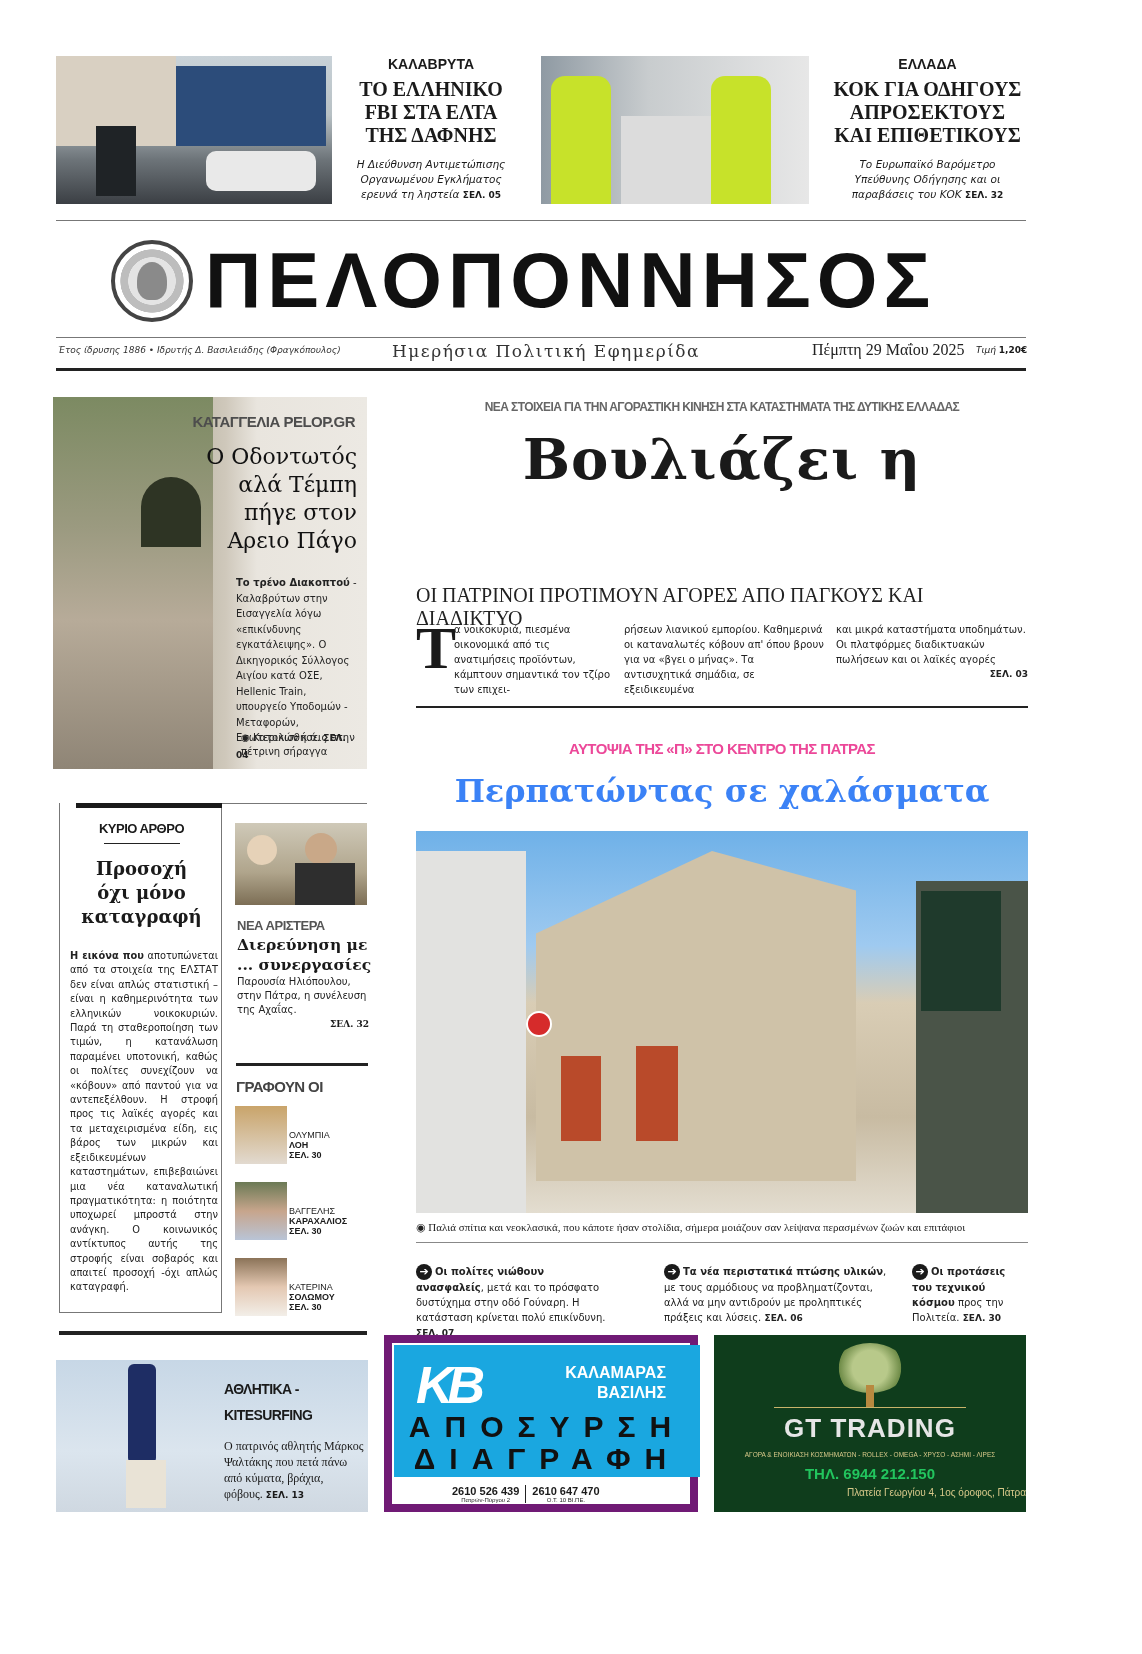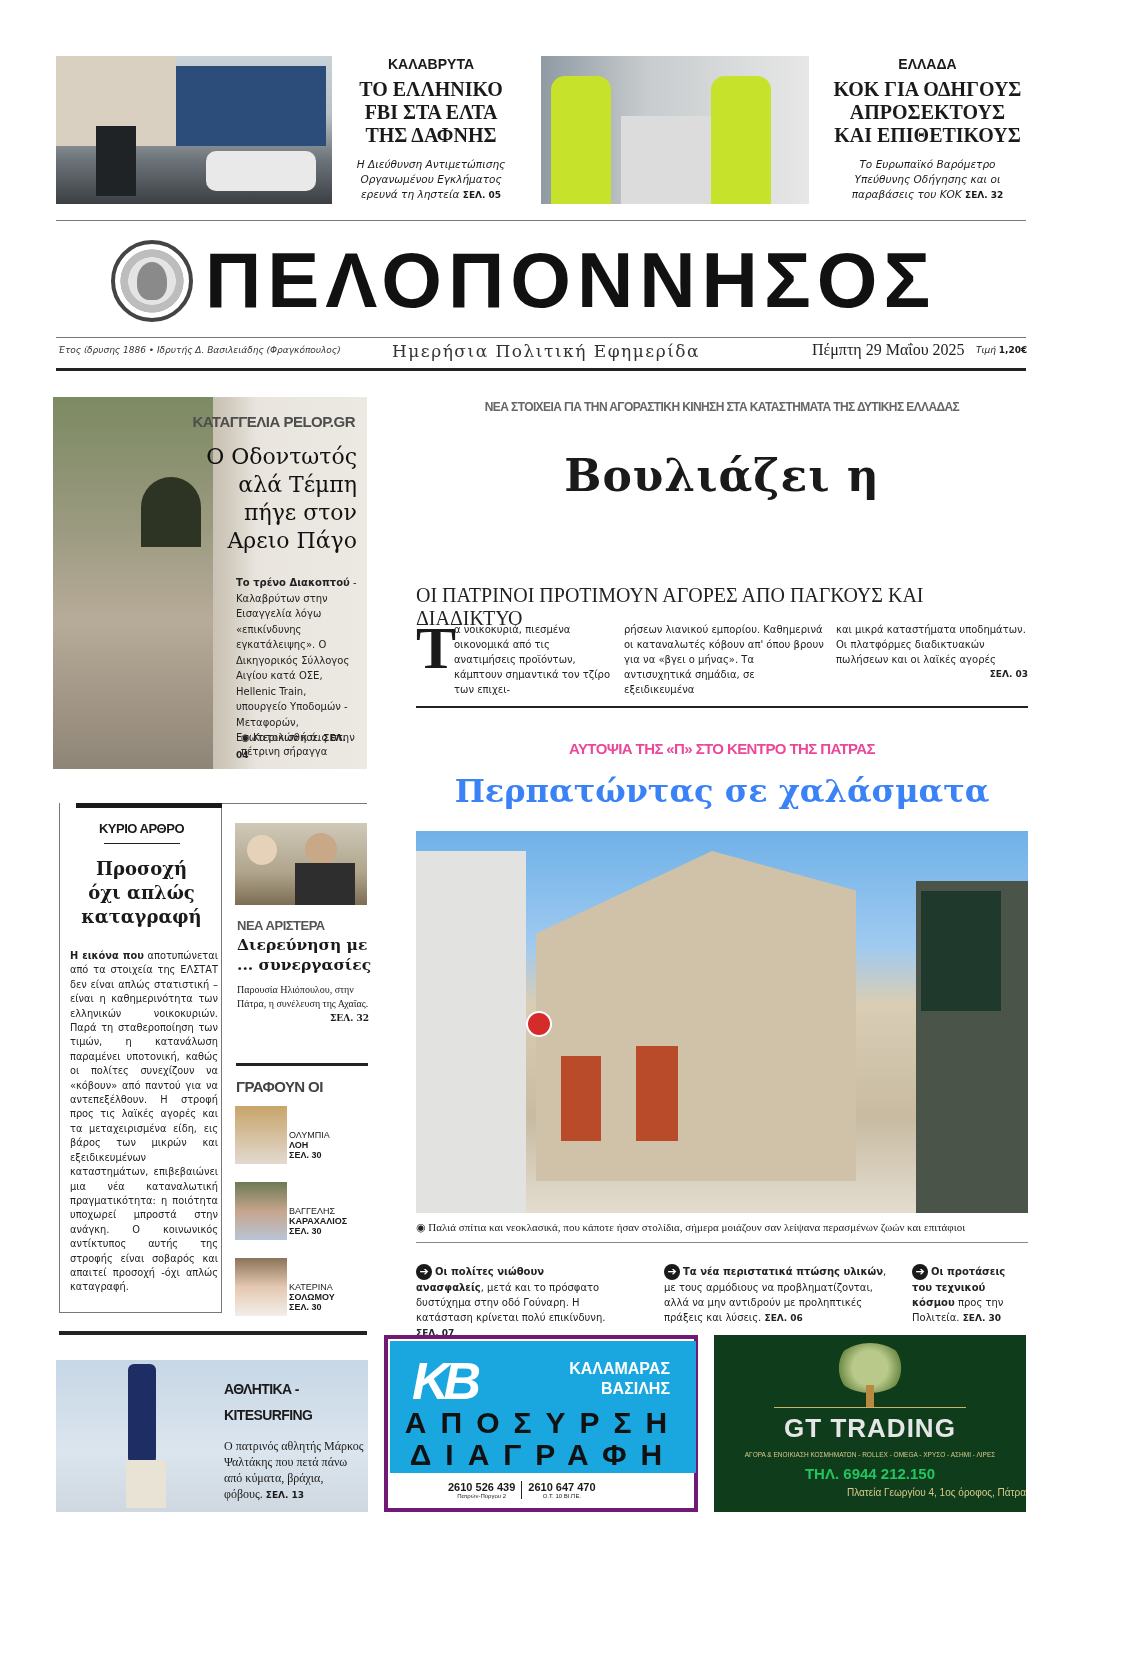--- a/index.html
+++ b/index.html
@@ -81,21 +81,21 @@
   </div>
   <div class="abs small" style="left:183px;top:178px;width:124px;font-size:10px;line-height:15.5px;">
     <b>Το τρένο Διακοπτού</b><span> - Καλαβρύτων στην Εισαγγελία λόγω «επικίνδυνης εγκατάλειψης». Ο Δικηγορικός Σύλλογος Αιγίου κατά ΟΣΕ, Hellenic Train, υπουργείο Υποδομών - Μεταφορών, Εσωτερικών κ.ά.</span> <span class="sel">ΣΕΛ. 04</span>
   </div>
   <div class="abs small" style="left:188px;top:334px;width:120px;font-size:10px;line-height:14px;">
     <span>◉</span> <span>Κατολισθήσεις στην πέτρινη σήραγγα</span>
   </div>
 </div>
 
 <div class="abs" style="left:416px;top:400px;width:612px;text-align:center;font-family:'Liberation Sans',sans-serif;font-weight:bold;font-size:12px;color:#666;letter-spacing:-0.6px;">ΝΕΑ ΣΤΟΙΧΕΙΑ ΓΙΑ ΤΗΝ ΑΓΟΡΑΣΤΙΚΗ ΚΙΝΗΣΗ ΣΤΑ ΚΑΤΑΣΤΗΜΑΤΑ ΤΗΣ ΔΥΤΙΚΗΣ ΕΛΛΑΔΑΣ</div>
-<div class="abs" style="left:416px;top:424px;width:612px;text-align:center;font-family:'DejaVu Serif',serif;font-weight:bold;font-size:44px;line-height:70px;color:#1a1a1a;letter-spacing:1px;margin-top:17px;">
+<div class="abs" style="left:416px;top:424px;width:612px;text-align:center;font-family:'DejaVu Serif',serif;font-weight:bold;font-size:56px;line-height:70px;color:#1a1a1a;letter-spacing:1px;">
   <div>Βουλιάζει η</div>
 </div>
 <div class="abs" style="left:416px;top:584px;width:612px;font-family:'Liberation Serif',serif;font-size:20px;color:#222;">ΟΙ ΠΑΤΡΙΝΟΙ ΠΡΟΤΙΜΟΥΝ ΑΓΟΡΕΣ ΑΠΟ ΠΑΓΚΟΥΣ ΚΑΙ ΔΙΑΔΙΚΤΥΟ</div>
 <div class="abs" style="left:416px;top:622px;width:612px;height:64px;">
   <div class="abs" style="left:0;top:-2px;font-family:'Liberation Serif',serif;font-weight:bold;font-size:60px;line-height:56px;">Τ</div>
   <div class="abs small" style="left:38px;top:0;width:160px;font-size:10px;line-height:15px;">α νοικοκυριά, πιεσμένα οικονομικά από τις ανατιμήσεις προϊόντων, κάμπτουν σημαντικά τον τζίρο των επιχει-</div>
   <div class="abs small" style="left:208px;top:0;width:200px;font-size:10px;line-height:15px;">ρήσεων λιανικού εμπορίου. Καθημερινά οι καταναλωτές κόβουν απ' όπου βρουν για να «βγει ο μήνας». Τα αντισυχητικά σημάδια, σε εξειδικευμένα</div>
   <div class="abs small" style="left:420px;top:0;width:192px;font-size:10px;line-height:15px;">
     <span>και μικρά καταστήματα υποδημάτων. Οι πλατφόρμες διαδικτυακών πωλήσεων και οι λαϊκές αγορές</span>
     <div class="sel" style="text-align:right;">ΣΕΛ. 03</div>
@@ -128,41 +128,41 @@
 <div class="abs small" style="left:912px;top:1264px;width:114px;font-size:10px;line-height:15px;">
   <span class="arrow">➔</span><b>Οι προτάσεις του τεχνικού κόσμου</b><span> προς την Πολιτεία.</span> <span class="sel">ΣΕΛ. 30</span>
 </div>
 
 <div class="abs" style="left:59px;top:803px;width:163px;height:510px;border:1px solid #777;border-top:none;">
   <div class="abs" style="left:16px;top:0;width:146px;height:5px;background:#1a1a1a;"></div>
   <div class="abs" style="left:0;top:18px;width:163px;text-align:center;font-family:'Liberation Sans',sans-serif;font-weight:bold;font-size:13px;letter-spacing:-0.5px;">ΚΥΡΙΟ ΑΡΘΡΟ</div>
   <div class="abs" style="left:44px;top:40px;width:76px;height:1px;background:#222;"></div>
   <div class="abs" style="left:0;top:54px;width:163px;text-align:center;font-family:'DejaVu Serif',serif;font-weight:bold;font-size:18px;line-height:24px;">
     <div>Προσοχή</div>
-    <div>όχι απλώς</div>
+    <div>όχι μόνο</div>
     <div>καταγραφή</div>
   </div>
   <div class="abs small" style="left:10px;top:146px;width:148px;font-size:9.8px;line-height:14.4px;text-align:justify;">
     <b>Η εικόνα που</b><span> αποτυπώνεται από τα στοιχεία της ΕΛΣΤΑΤ δεν είναι απλώς στατιστική – είναι η καθημερινότητα των ελληνικών νοικοκυριών. Παρά τη σταθεροποίηση των τιμών, η κατανάλωση παραμένει υποτονική, καθώς οι πολίτες συνεχίζουν να «κόβουν» από παντού για να αντεπεξέλθουν. Η στροφή προς τις λαϊκές αγορές και τα μεταχειρισμένα είδη, εις βάρος των μικρών και εξειδικευμένων καταστημάτων, επιβεβαιώνει μια νέα καταναλωτική πραγματικότητα: η ποιότητα υποχωρεί μπροστά στην ανάγκη. Ο κοινωνικός αντίκτυπος αυτής της στροφής είναι σοβαρός και απαιτεί προσοχή -όχι απλώς καταγραφή.</span>
   </div>
 </div>
 <div class="abs" style="left:222px;top:803px;width:145px;height:1px;background:#777;"></div>
 
 <div class="abs photo" style="left:235px;top:823px;width:132px;height:82px;background:linear-gradient(180deg,#cfc9b8 0%,#b0a58c 60%,#7c6e55 100%);">
   <div class="abs" style="left:12px;top:12px;width:30px;height:30px;border-radius:50%;background:#e6d2b8;"></div>
   <div class="abs" style="left:70px;top:10px;width:32px;height:32px;border-radius:50%;background:#c9a888;"></div>
   <div class="abs" style="left:60px;top:40px;width:60px;height:42px;background:#2e2e2e;"></div>
 </div>
 <div class="abs" style="left:237px;top:918px;width:132px;">
   <div style="font-family:'Liberation Sans',sans-serif;font-weight:bold;font-size:13px;color:#555;letter-spacing:-0.5px;">ΝΕΑ ΑΡΙΣΤΕΡΑ</div>
   <div style="font-family:'DejaVu Serif',serif;font-weight:bold;font-size:15.5px;line-height:20px;margin-top:2px;white-space:nowrap;">
     <div>Διερεύνηση με</div>
     <div>... συνεργασίες</div>
   </div>
-  <div class="small" style="margin-top:8px;font-size:10px;line-height:14px;font-family:Liberation Serif, serif;">Παρουσία Ηλιόπουλου, στην Πάτρα, η συνέλευση της Αχαΐας.</div>
+  <div class="small" style="font-size:10px;line-height:14px;">Παρουσία Ηλιόπουλου, στην Πάτρα, η συνέλευση της Αχαΐας.</div>
   <div class="sel" style="text-align:right;margin-top:2px;">ΣΕΛ. 32</div>
 </div>
 <div class="hr" style="left:236px;top:1063px;width:132px;height:3px;"></div>
 
 <div class="abs" style="left:236px;top:1078px;font-family:'Liberation Sans',sans-serif;font-weight:bold;font-size:15px;color:#444;letter-spacing:-0.6px;">ΓΡΑΦΟΥΝ ΟΙ</div>
 <div class="abs" style="left:235px;top:1106px;width:132px;height:60px;">
   <div class="abs" style="left:0;top:0;width:52px;height:58px;background:linear-gradient(180deg,#c9a46a,#e2dad0);"></div>
   <div class="abs" style="left:54px;top:24px;font-family:'Liberation Sans',sans-serif;font-size:9px;line-height:10px;">
     <div>ΟΛΥΜΠΙΑ</div><b>ΛΟΗ</b><div class="sel">ΣΕΛ. 30</div>
   </div>
@@ -186,21 +186,21 @@
   <div class="abs" style="left:70px;top:100px;width:40px;height:48px;background:#e9e3d6;"></div>
   <div class="abs" style="left:168px;top:16px;font-family:'Liberation Sans',sans-serif;font-weight:bold;font-size:14px;line-height:26px;letter-spacing:-0.6px;">
     <div>ΑΘΛΗΤΙΚΑ -</div>
     <div>KITESURFING</div>
   </div>
   <div class="abs" style="left:168px;top:78px;width:140px;font-family:'Liberation Serif',serif;font-size:12px;line-height:16px;">
     <span>Ο πατρινός αθλητής Μάρκος Ψαλτάκης που πετά πάνω από κύματα, βράχια, φόβους.</span> <span class="sel" style="font-family:'DejaVu Sans',sans-serif;">ΣΕΛ. 13</span>
   </div>
 </div>
 
-<div class="abs" style="left:384px;top:1335px;width:314px;height:177px;border:4px solid #701a75;background:#fff;">
+<div class="abs" style="left:384px;top:1335px;width:314px;height:177px;border:8px solid #701a75;background:#fff;">
   <div class="abs" style="left:2px;top:2px;width:306px;height:132px;background:#1aa7e0;"></div>
   <div class="abs" style="left:24px;top:12px;font-family:'Liberation Sans',sans-serif;font-weight:bold;font-size:52px;color:#fff;letter-spacing:-6px;font-style:italic;">KB</div>
   <div class="abs" style="right:24px;top:20px;text-align:right;font-family:'Liberation Sans',sans-serif;font-weight:bold;font-size:16px;line-height:20px;color:#fff;">
     <div>ΚΑΛΑΜΑΡΑΣ</div>
     <div>ΒΑΣΙΛΗΣ</div>
   </div>
   <div class="abs" style="left:0;top:68px;width:310px;text-align:center;font-family:'Liberation Sans',sans-serif;font-weight:bold;font-size:30px;line-height:32px;letter-spacing:14px;color:#111;">
     <div>ΑΠΟΣΥΡΣΗ</div>
     <div>ΔΙΑΓΡΑΦΗ</div>
   </div>

